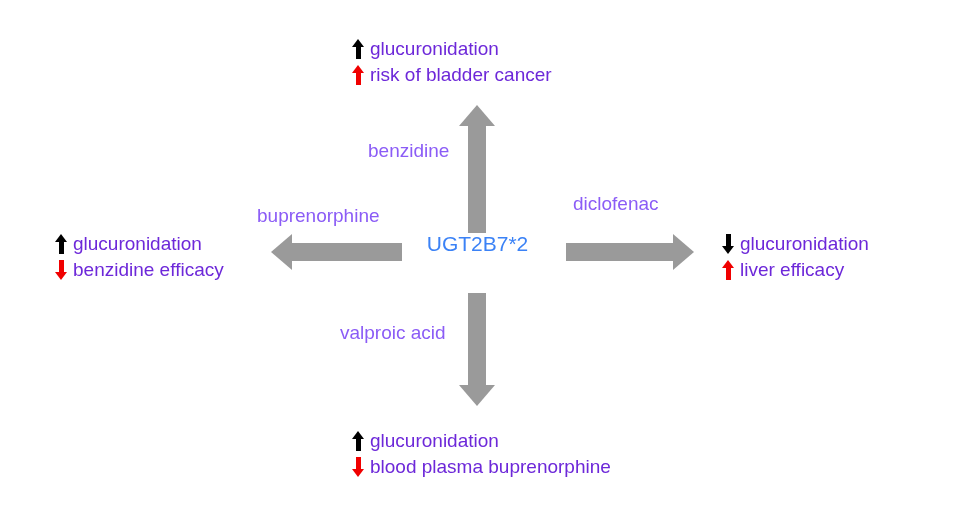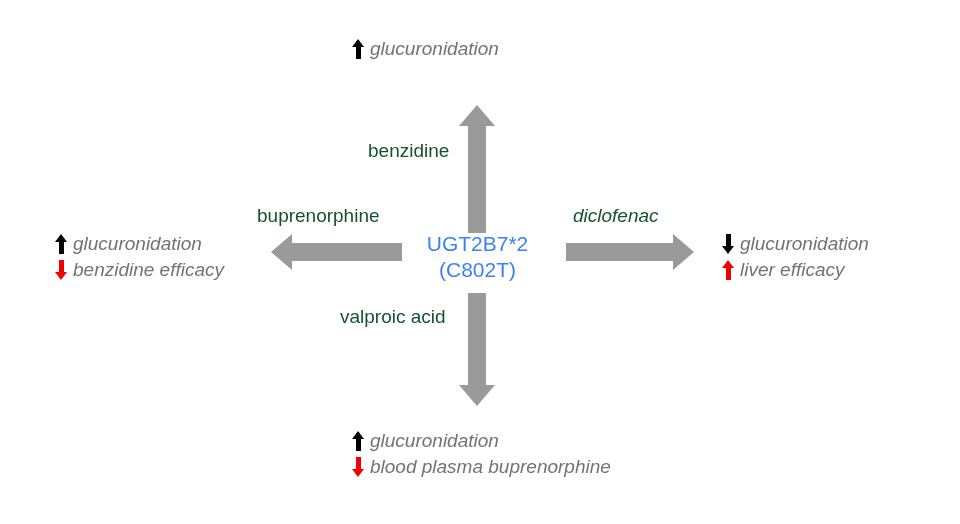--- a/index.html
+++ b/index.html
@@ -16,23 +16,22 @@
     height: 524px;
     background: #ffffff;
     overflow: hidden;
   }
 
   
   .outcome-block {
     position: absolute;
     font-size: 19px;
     line-height: 26px;
-    color: #737373;
+    color: #6d28d9;
     white-space: nowrap;
-    font-style: italic;
   }
   .outcome-line {
     display: flex;
     align-items: center;
     height: 26px;
   }
   .outcome-text {
     margin-left: 5px;
   }
 
@@ -77,21 +76,21 @@
     font-size: 21px;
     line-height: 26px;
     color: #3b82f6;
     white-space: nowrap;
   }
 
   
   .drug-label {
     position: absolute;
     font-size: 19px;
-    color: #14532d;
+    color: #8b5cf6;
     white-space: nowrap;
   }
 
   
   .big-arrow {
     position: absolute;
   }
   .big-arrow .shaft {
     position: absolute;
     background: #9a9a9a;
@@ -136,20 +135,27 @@
 <div id="canvas">
 
   <div class="outcome-block" style="left:352px; top:36px;">
     <div class="outcome-line">
       <span class="glyph black up">
         <span class="head"></span>
           <span class="stem"></span>
       </span>
       <span class="outcome-text">glucuronidation</span>
     </div>
+    <div class="outcome-line">
+      <span class="glyph red up">
+        <span class="head"></span>
+          <span class="stem"></span>
+      </span>
+      <span class="outcome-text">risk of bladder cancer</span>
+    </div>
   </div>
 
   <div class="big-arrow vert up" style="left:459px; top:105px; width:36px; height:128px;">
     <span class="point"></span>
       <span class="shaft"></span>
   </div>
   <div class="drug-label" style="left:368px; top:140px;">benzidine</div>
 
   <div class="outcome-block" style="left:55px; top:231px;">
     <div class="outcome-line">
@@ -169,28 +175,27 @@
   </div>
 
   <div class="big-arrow horz left" style="left:271px; top:234px; width:131px; height:36px;">
     <span class="point"></span>
       <span class="shaft"></span>
   </div>
   <div class="drug-label" style="left:257px; top:205px;">buprenorphine</div>
 
   <div class="center-node" style="left:410px; top:231px; width:135px;">
     <div>UGT2B7*2</div>
-    <div>(C802T)</div>
   </div>
 
   <div class="big-arrow horz right" style="left:566px; top:234px; width:128px; height:36px;">
     <span class="shaft"></span>
       <span class="point"></span>
   </div>
-  <div class="drug-label" style="left:573px; top:205px;font-style:italic;">diclofenac</div>
+  <div class="drug-label" style="left:573px; top:193px;">diclofenac</div>
 
   <div class="outcome-block" style="left:722px; top:231px;">
     <div class="outcome-line">
       <span class="glyph black down">
         <span class="head"></span>
           <span class="stem"></span>
       </span>
       <span class="outcome-text">glucuronidation</span>
     </div>
     <div class="outcome-line">
@@ -199,21 +204,21 @@
           <span class="stem"></span>
       </span>
       <span class="outcome-text">liver efficacy</span>
     </div>
   </div>
 
   <div class="big-arrow vert down" style="left:459px; top:293px; width:36px; height:113px;">
     <span class="shaft"></span>
       <span class="point"></span>
   </div>
-  <div class="drug-label" style="left:340px; top:306px;">valproic acid</div>
+  <div class="drug-label" style="left:340px; top:322px;">valproic acid</div>
 
   <div class="outcome-block" style="left:352px; top:428px;">
     <div class="outcome-line">
       <span class="glyph black up">
         <span class="head"></span>
           <span class="stem"></span>
       </span>
       <span class="outcome-text">glucuronidation</span>
     </div>
     <div class="outcome-line">

